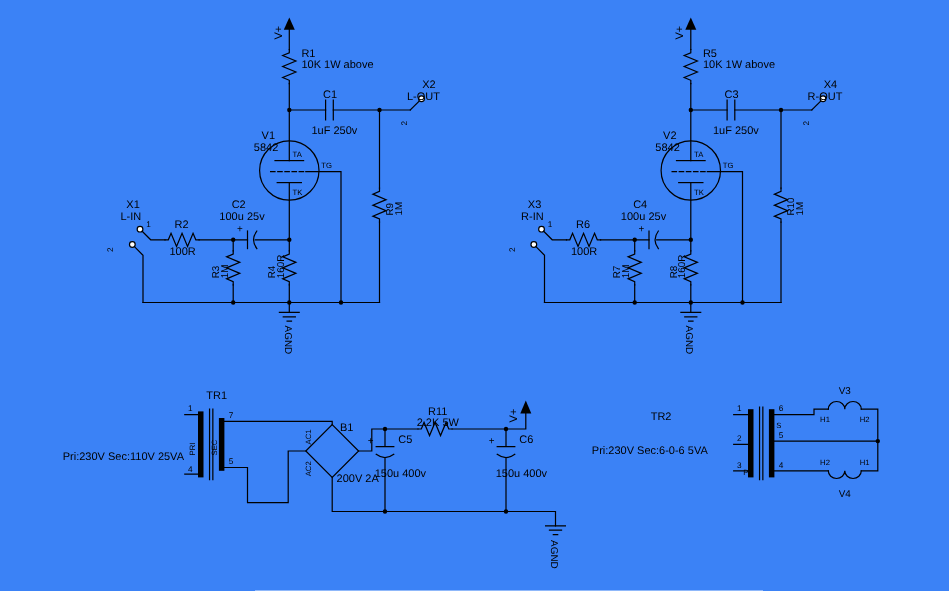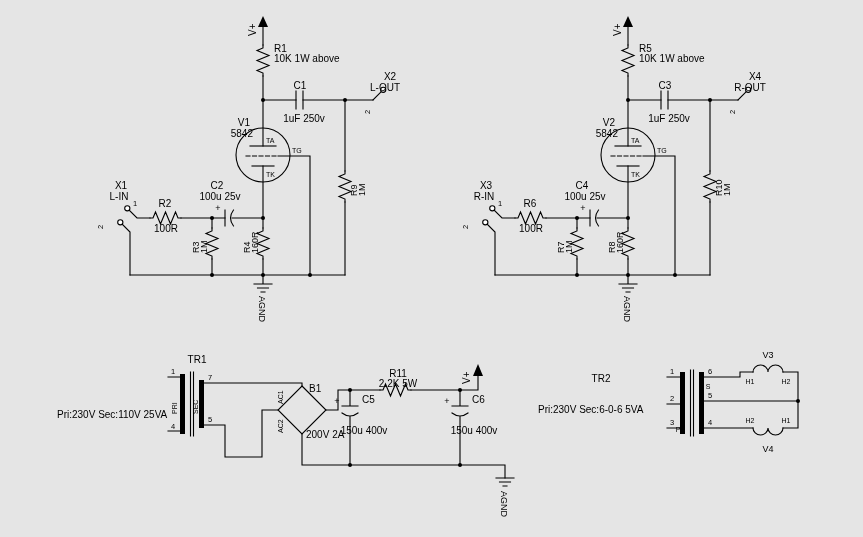--- a/index.html
+++ b/index.html
@@ -1,16 +1,16 @@
 <!DOCTYPE html>
 <html><head>
 <meta charset="utf-8">
 <style>
   html,body{margin:0;padding:0;background:#ffffff;}
-  .canvas{position:relative;width:863px;height:537px;background:#e5e5e5;overflow:hidden;}
+  .canvas{position:relative;width:863px;height:537px;background:#3b82f6;overflow:hidden;}
   svg{display:block;}
   .w{stroke:#000;stroke-width:1.1;fill:none;stroke-linecap:square;}
   .dash{stroke-dasharray:4 2.5;}
   .blk{fill:#000;stroke:none;}
   .pinc{fill:#fff;stroke:#000;stroke-width:1.1;}
   .dot{fill:#000;stroke:none;}
   text{fill:#000;font-family:"Liberation Sans","DejaVu Sans",sans-serif;}
   .t10{font-size:10px;}
   .t9{font-size:9px;}
   .t8{font-size:7.5px;}

